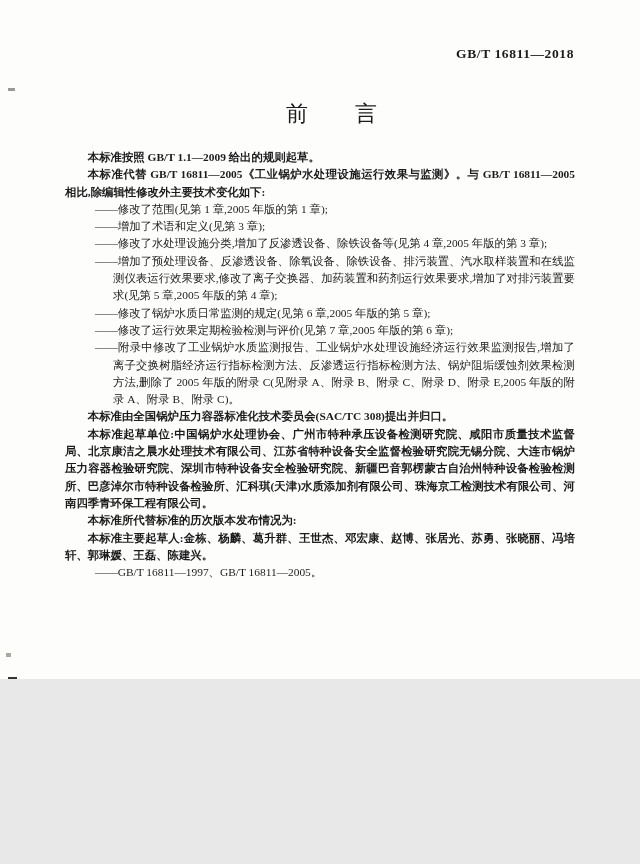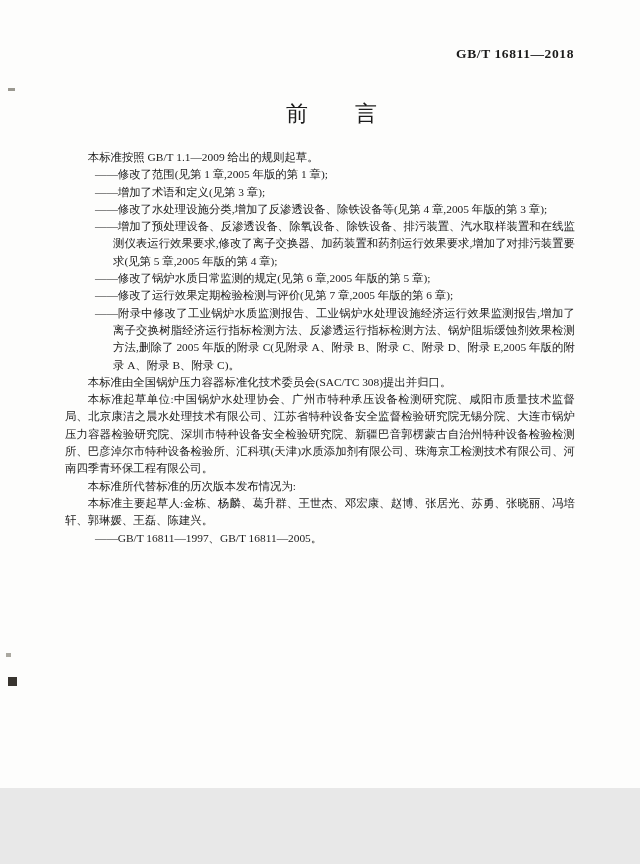--- a/index.html
+++ b/index.html
@@ -1,18 +1,18 @@
 <!DOCTYPE html>
 <html><head>
 <meta charset="utf-8">
 <style>
   html,body { margin:0; padding:0; background:#e8e8e8; }
   .page {
     position:relative;
-    width:640px; height:788px;
+    width:640px; height:679px;
     margin:0 auto;
     background:#fdfdfc;
     font-family:"Liberation Serif","DejaVu Serif",serif;
     color:#1b1b1b;
     overflow:hidden;
   }
   .header-code {
     position:absolute;
     top:46px; right:66px;
     font-size:13.5px;
@@ -32,21 +32,21 @@
   .body-text {
     position:absolute;
     top:149px; left:65px;
     width:510px;
     font-size:11.4px;
     line-height:17.3px;
     text-align:justify;
     text-justify:inter-ideograph;
   }
   .body-text p { margin:0; padding:0; }
-  p.indent { text-indent:2em; }
+  p.indent { text-indent:2em;font-weight:bold; }
   p.dash   { padding-left:48px; text-indent:-18px; }
   .page-number {
     position:absolute;
     top:795px; left:549px;
     font-size:11px;
     font-weight:bold;
   }
   .speck { position:absolute; }
   .speck-1 { left:8px;  top:88px;  width:7px; height:3px; background:#9a9890; }
   .speck-2 { left:6px;  top:653px; width:5px; height:4px; background:#aaa8a0; }
@@ -56,20 +56,21 @@
 <body>
 
 <div class="page">
 
   <div class="header-code">GB/T 16811—2018</div>
 
   <div class="doc-title">前　　言</div>
 
   <div class="body-text">
     <p class="indent">本标准按照 GB/T 1.1—2009 给出的规则起草。</p>
+    <p class="indent">本标准代替 GB/T 16811—2005《工业锅炉水处理设施运行效果与监测》。与 GB/T 16811—2005 相比,除编辑性修改外主要技术变化如下:</p>
     <p class="dash">——修改了范围(见第 1 章,2005 年版的第 1 章);</p>
     <p class="dash">——增加了术语和定义(见第 3 章);</p>
     <p class="dash">——修改了水处理设施分类,增加了反渗透设备、除铁设备等(见第 4 章,2005 年版的第 3 章);</p>
     <p class="dash">——增加了预处理设备、反渗透设备、除氧设备、除铁设备、排污装置、汽水取样装置和在线监测仪表运行效果要求,修改了离子交换器、加药装置和药剂运行效果要求,增加了对排污装置要求(见第 5 章,2005 年版的第 4 章);</p>
     <p class="dash">——修改了锅炉水质日常监测的规定(见第 6 章,2005 年版的第 5 章);</p>
     <p class="dash">——修改了运行效果定期检验检测与评价(见第 7 章,2005 年版的第 6 章);</p>
     <p class="dash">——附录中修改了工业锅炉水质监测报告、工业锅炉水处理设施经济运行效果监测报告,增加了离子交换树脂经济运行指标检测方法、反渗透运行指标检测方法、锅炉阻垢缓蚀剂效果检测方法,删除了 2005 年版的附录 C(见附录 A、附录 B、附录 C、附录 D、附录 E,2005 年版的附录 A、附录 B、附录 C)。</p>
     <p class="indent">本标准由全国锅炉压力容器标准化技术委员会(SAC/TC 308)提出并归口。</p>
     <p class="indent">本标准起草单位:中国锅炉水处理协会、广州市特种承压设备检测研究院、咸阳市质量技术监督局、北京康洁之晨水处理技术有限公司、江苏省特种设备安全监督检验研究院无锡分院、大连市锅炉压力容器检验研究院、深圳市特种设备安全检验研究院、新疆巴音郭楞蒙古自治州特种设备检验检测所、巴彦淖尔市特种设备检验所、汇科琪(天津)水质添加剂有限公司、珠海京工检测技术有限公司、河南四季青环保工程有限公司。</p>
     <p class="indent">本标准所代替标准的历次版本发布情况为:</p>

